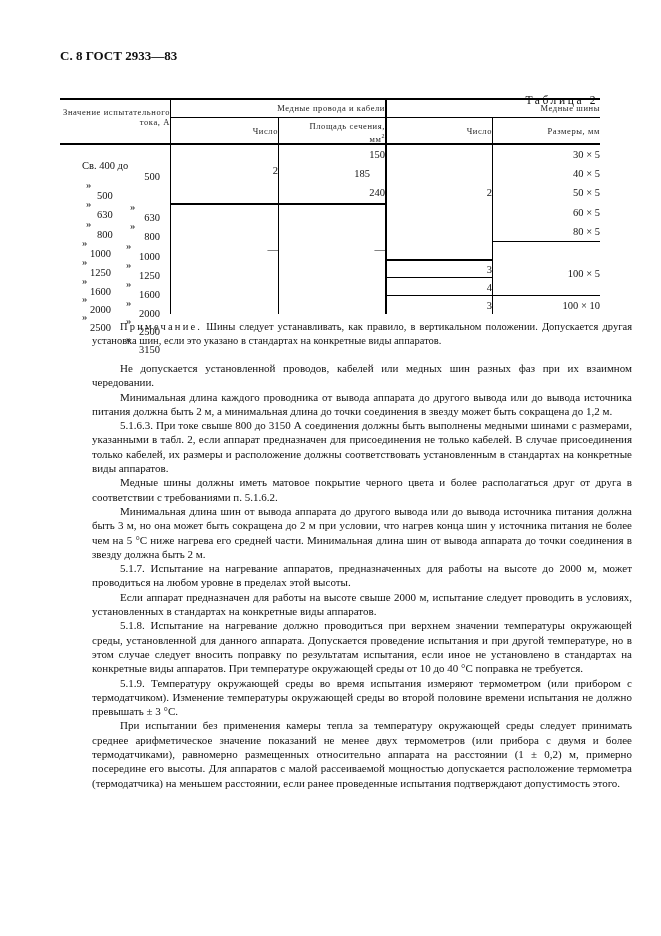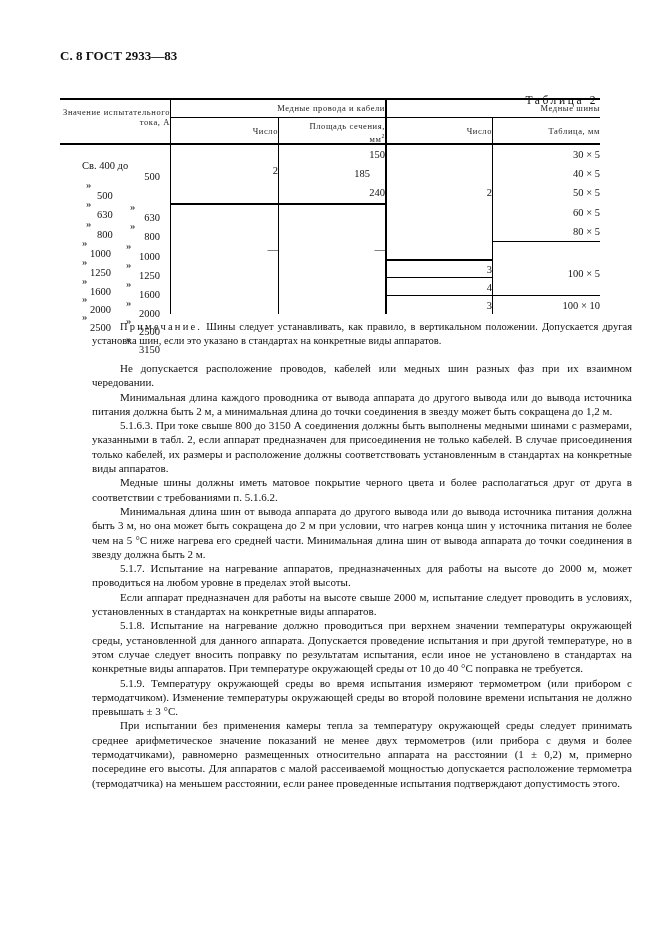--- a/index.html
+++ b/index.html
@@ -43,21 +43,21 @@
 
   <div class="cell hdr" style="left:0;top:9px;width:110px">Значение испытательного тока, А</div>
   <div class="cell hdr" style="left:110px;top:5px;width:215px">Медные провода и кабели</div>
   <div class="cell hdr" style="left:325px;top:5px;width:215px">Медные шины</div>
   <div class="cell hdr" style="left:110px;top:28px;width:108px">Число</div>
   <div class="cell hdr" style="left:218px;top:23px;width:107px">
     <span>Площадь сечения,</span><br>
     <span>мм</span><sup style="font-size:6px">2</sup>
   </div>
   <div class="cell hdr" style="left:325px;top:28px;width:107px">Число</div>
-  <div class="cell hdr" style="left:432px;top:28px;width:108px">Таблица, мм</div>
+  <div class="cell hdr" style="left:432px;top:28px;width:108px">Размеры, мм</div>
 
   <div class="rowlabel" style="top:51px;height:12px">
     <span style="left:22px">Св. 400 до</span>
     <span style="right:10px">500</span>
   </div>
   <div class="rowlabel" style="top:70px;height:12px">
     <span style="left:26px">»</span>
     <span style="left:37px">500</span>
     <span style="left:70px">»</span>
     <span style="right:10px">630</span>
@@ -125,21 +125,21 @@
   <div class="cell" style="left:432px;top:128px;width:108px">80 × 5</div>
   <div class="cell" style="left:432px;top:170px;width:108px">100 × 5</div>
   <div class="cell" style="left:432px;top:202px;width:108px">100 × 10</div>
 </div>
 
 <div class="text" style="top:320px;font-size:10.5px;line-height:14px">
   <p class="ind"><span class="spaced">Примечание.</span><span> Шины следует устанавливать, как правило, в вертикальном положении. Допускается другая установка шин, если это указано в стандартах на конкретные виды аппаратов.</span></p>
 </div>
 
 <div class="text" style="top:361px">
-  <p class="ind last">Не допускается расположение проводов, кабелей или медных шин разных фаз при их взаимном чередовании.</p>
+  <p class="ind last">Не допускается установленной проводов, кабелей или медных шин разных фаз при их взаимном чередовании.</p>
   <p class="ind last">Минимальная длина каждого проводника от вывода аппарата до другого вывода или до вывода источника питания должна быть 2 м, а минимальная длина до точки соединения в звезду может быть сокращена до 1,2 м.</p>
   <p class="ind last">5.1.6.3. При токе свыше 800 до 3150 А соединения должны быть выполнены медными шинами с размерами, указанными в табл. 2, если аппарат предназначен для присоединения не только кабелей. В случае присоединения только кабелей, их размеры и расположение должны соответствовать установленным в стандартах на конкретные виды аппаратов.</p>
   <p class="ind last">Медные шины должны иметь матовое покрытие черного цвета и более располагаться друг от друга в соответствии с требованиями п. 5.1.6.2.</p>
   <p class="ind last">Минимальная длина шин от вывода аппарата до другого вывода или до вывода источника питания должна быть 3 м, но она может быть сокращена до 2 м при условии, что нагрев конца шин у источника питания не более чем на 5 °С ниже нагрева его средней части. Минимальная длина шин от вывода аппарата до точки соединения в звезду должна быть 2 м.</p>
   <p class="ind last">5.1.7. Испытание на нагревание аппаратов, предназначенных для работы на высоте до 2000 м, может проводиться на любом уровне в пределах этой высоты.</p>
   <p class="ind last">Если аппарат предназначен для работы на высоте свыше 2000 м, испытание следует проводить в условиях, установленных в стандартах на конкретные виды аппаратов.</p>
   <p class="ind last">5.1.8. Испытание на нагревание должно проводиться при верхнем значении температуры окружающей среды, установленной для данного аппарата. Допускается проведение испытания и при другой температуре, но в этом случае следует вносить поправку по результатам испытания, если иное не установлено в стандартах на конкретные виды аппаратов. При температуре окружающей среды от 10 до 40 °С поправка не требуется.</p>
   <p class="ind last">5.1.9. Температуру окружающей среды во время испытания измеряют термометром (или прибором с термодатчиком). Изменение температуры окружающей среды во второй половине времени испытания не должно превышать ± 3 °С.</p>
   <p class="ind last">При испытании без применения камеры тепла за температуру окружающей среды следует принимать среднее арифметическое значение показаний не менее двух термометров (или прибора с двумя и более термодатчиками), равномерно размещенных относительно аппарата на расстоянии (1 ± 0,2) м, примерно посередине его высоты. Для аппаратов с малой рассеиваемой мощностью допускается расположение термометра (термодатчика) на меньшем расстоянии, если ранее проведенные испытания подтверждают допустимость этого.</p>
 </div>

